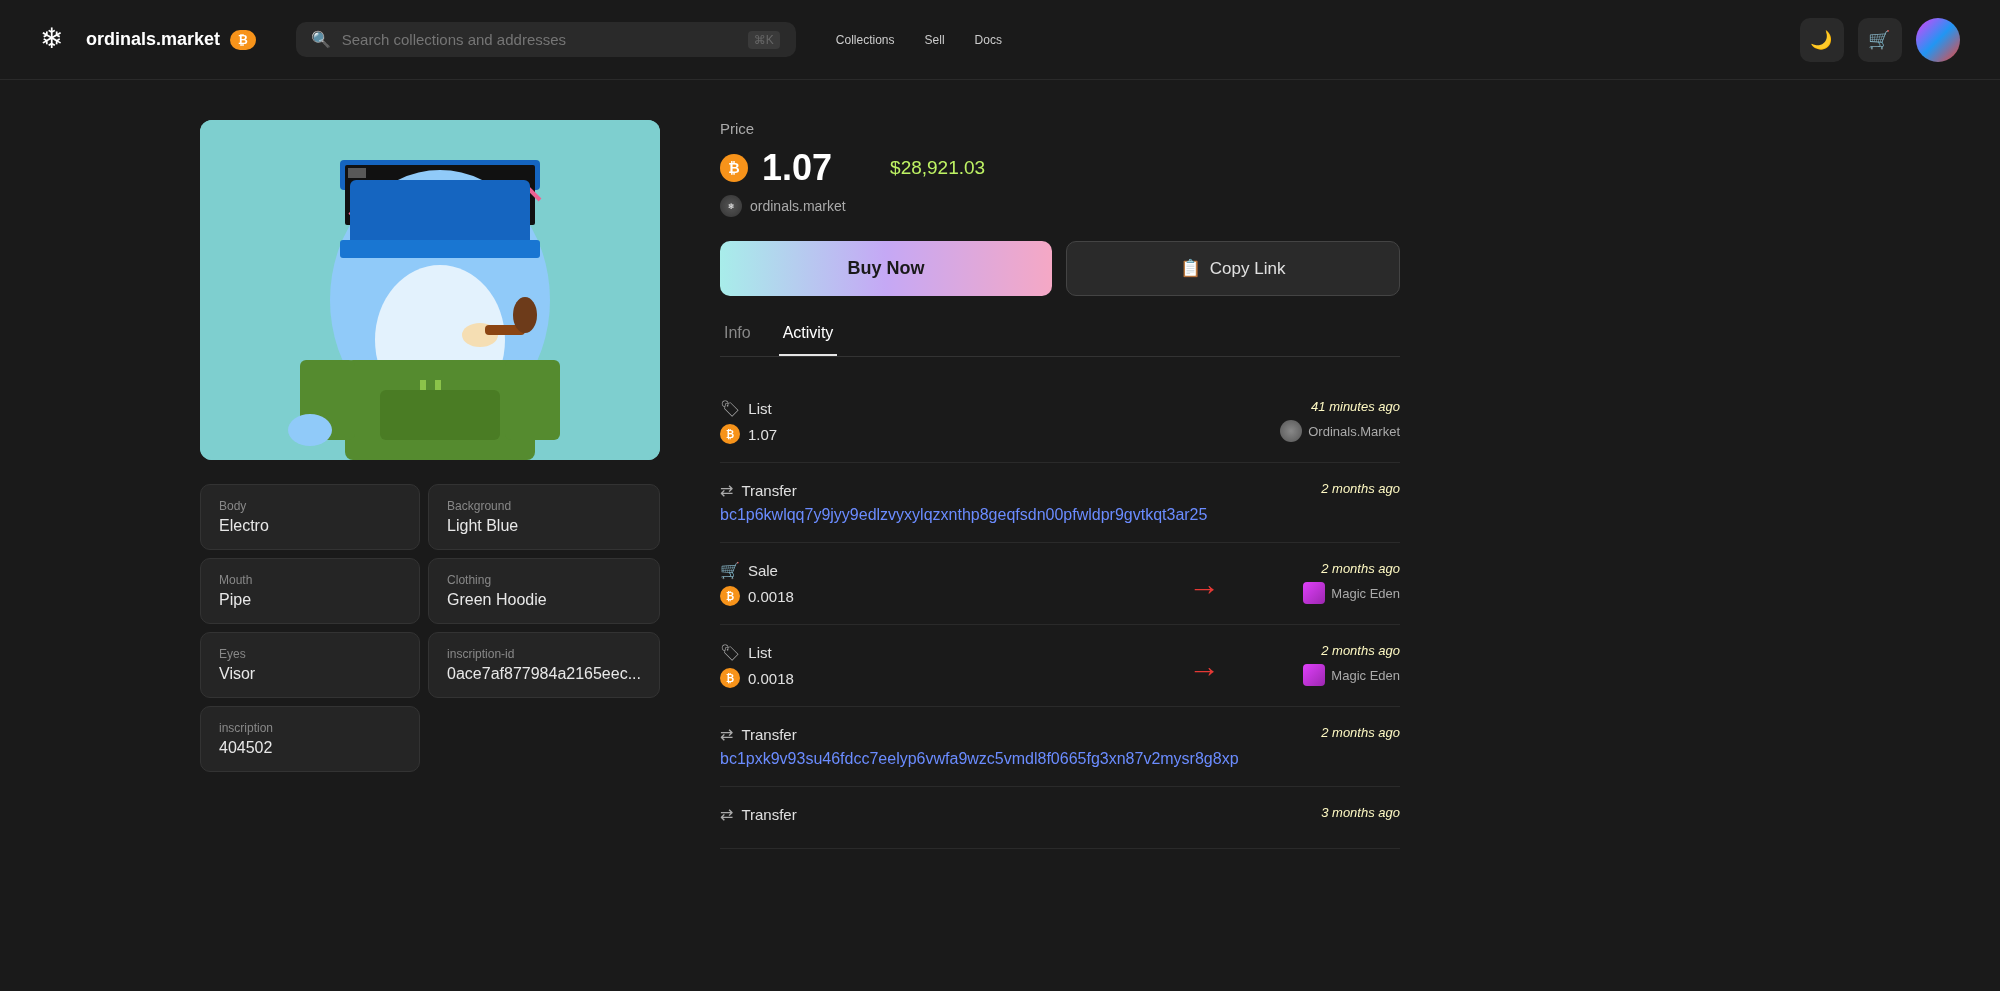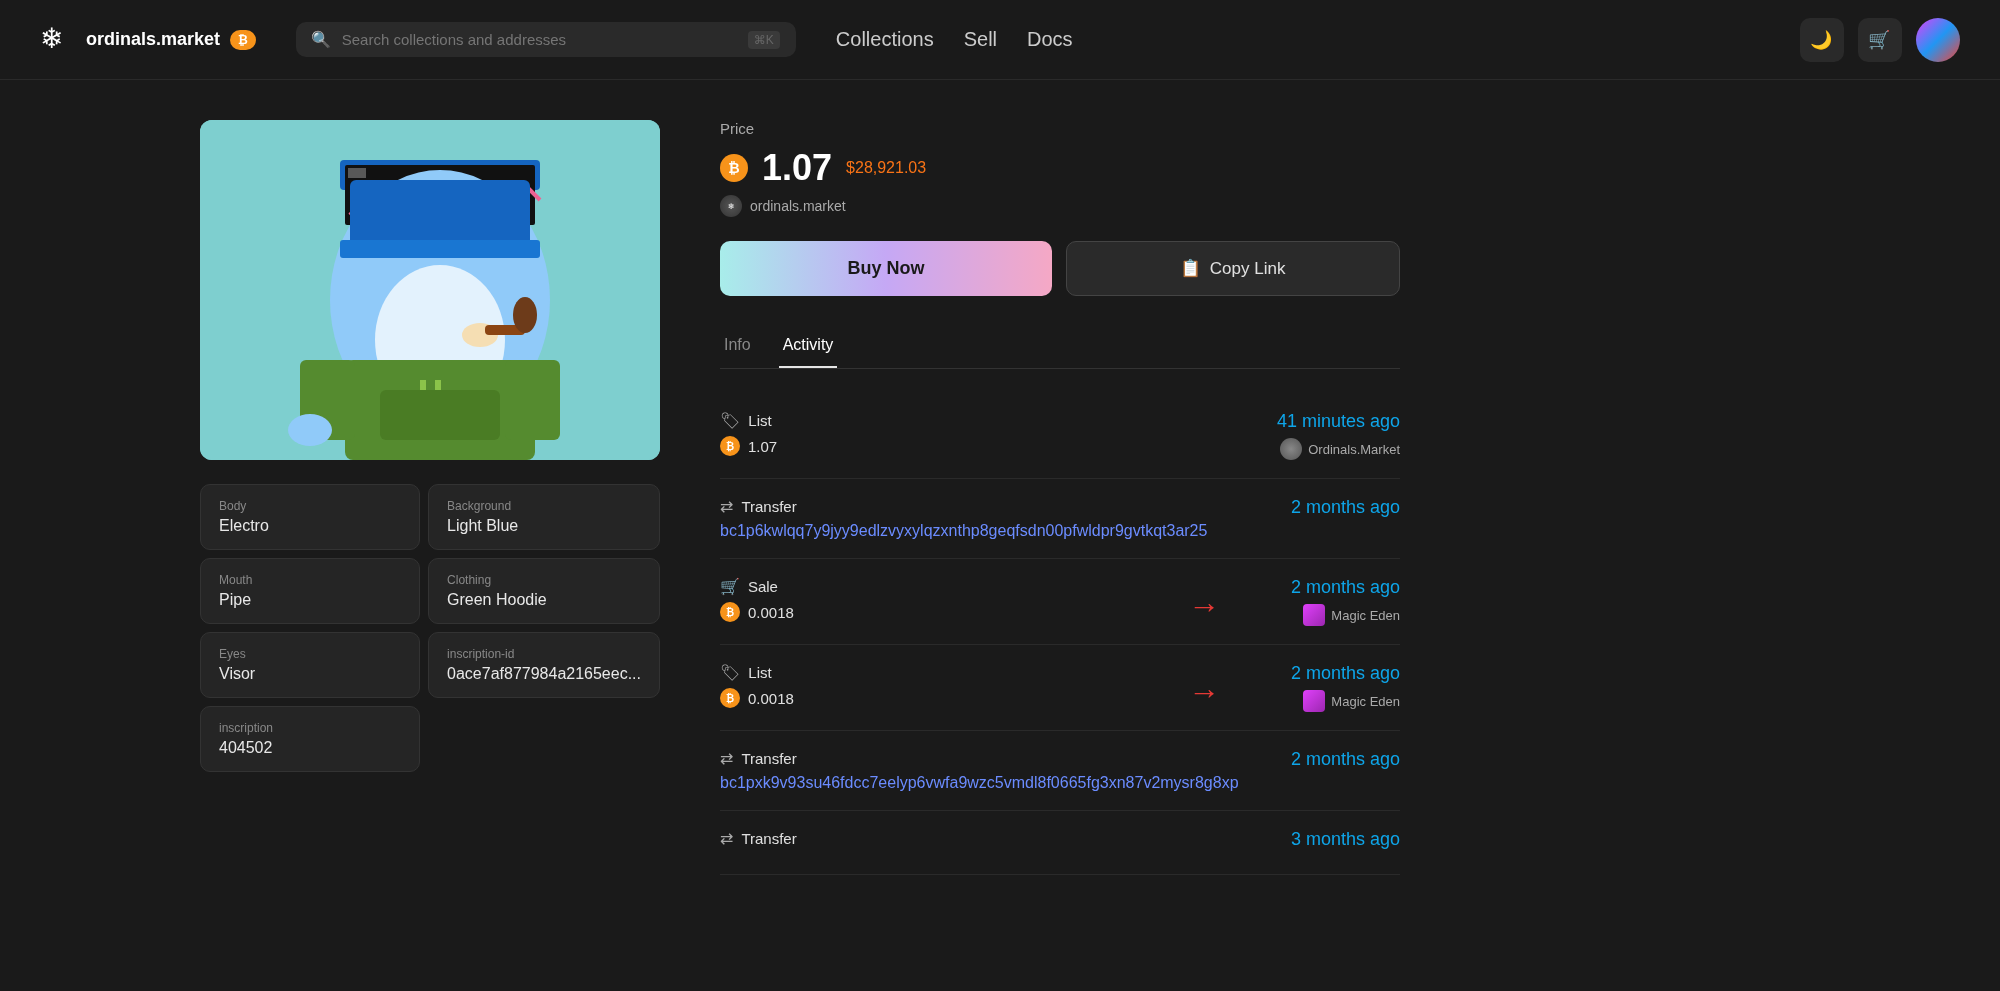--- a/index.html
+++ b/index.html
@@ -72,21 +72,21 @@
       border-radius: 4px;
     }
     .nav-links {
       display: flex;
       align-items: center;
       gap: 30px;
       margin-left: 20px;
     }
     .nav-link {
       color: #ccc;
-      font-size: 20px;
+      font-size: 12px;
       text-decoration: none;
       cursor: pointer;
     }
     .header-right {
       display: flex;
       align-items: center;
       gap: 14px;
       margin-left: auto;
     }
     .icon-btn {
@@ -175,22 +175,23 @@
       display: flex; align-items: center; justify-content: center;
       font-size: 14px; color: #fff; font-weight: 700;
       flex-shrink: 0;
     }
     .price-btc {
       font-size: 36px;
       font-weight: 700;
       color: #fff;
     }
     .price-usd {
-      font-size: 16px;
-      color: #f97316;
+      font-size: 19px;
+      color: #bef264;
+      margin-left: 44px;
     }
     .marketplace-row {
       display: flex;
       align-items: center;
       gap: 8px;
       margin-bottom: 24px;
     }
     .market-logo {
       width: 22px; height: 22px;
       background: radial-gradient(circle, #555 0%, #333 100%);
@@ -199,21 +200,21 @@
       font-size: 8px; color: #fff;
     }
     .market-name {
       font-size: 14px;
       color: #aaa;
     }
 
     .action-buttons {
       display: flex;
       gap: 14px;
-      margin-bottom: 30px;
+      margin-bottom: 18px;
     }
     .btn-buy {
       flex: 1;
       padding: 16px;
       background: linear-gradient(90deg, #a8edea, #c5a8f5, #f5a8c5);
       border: none;
       border-radius: 10px;
       font-size: 18px;
       font-weight: 600;
       color: #1a1a1a;
@@ -287,23 +288,24 @@
     .activity-link {
       color: #6b8cff;
       font-size: 16px;
       text-decoration: none;
     }
     .activity-right {
       text-align: right;
       flex-shrink: 0;
     }
     .activity-time {
-      font-size: 18px;
-      color: #0ea5e9;
+      font-size: 13px;
+      color: #fef9c3;
       margin-bottom: 6px;
+      font-style: italic;
     }
     .activity-platform {
       display: flex;
       align-items: center;
       gap: 6px;
       justify-content: flex-end;
     }
     .platform-logo {
       width: 22px; height: 22px;
       border-radius: 4px;

